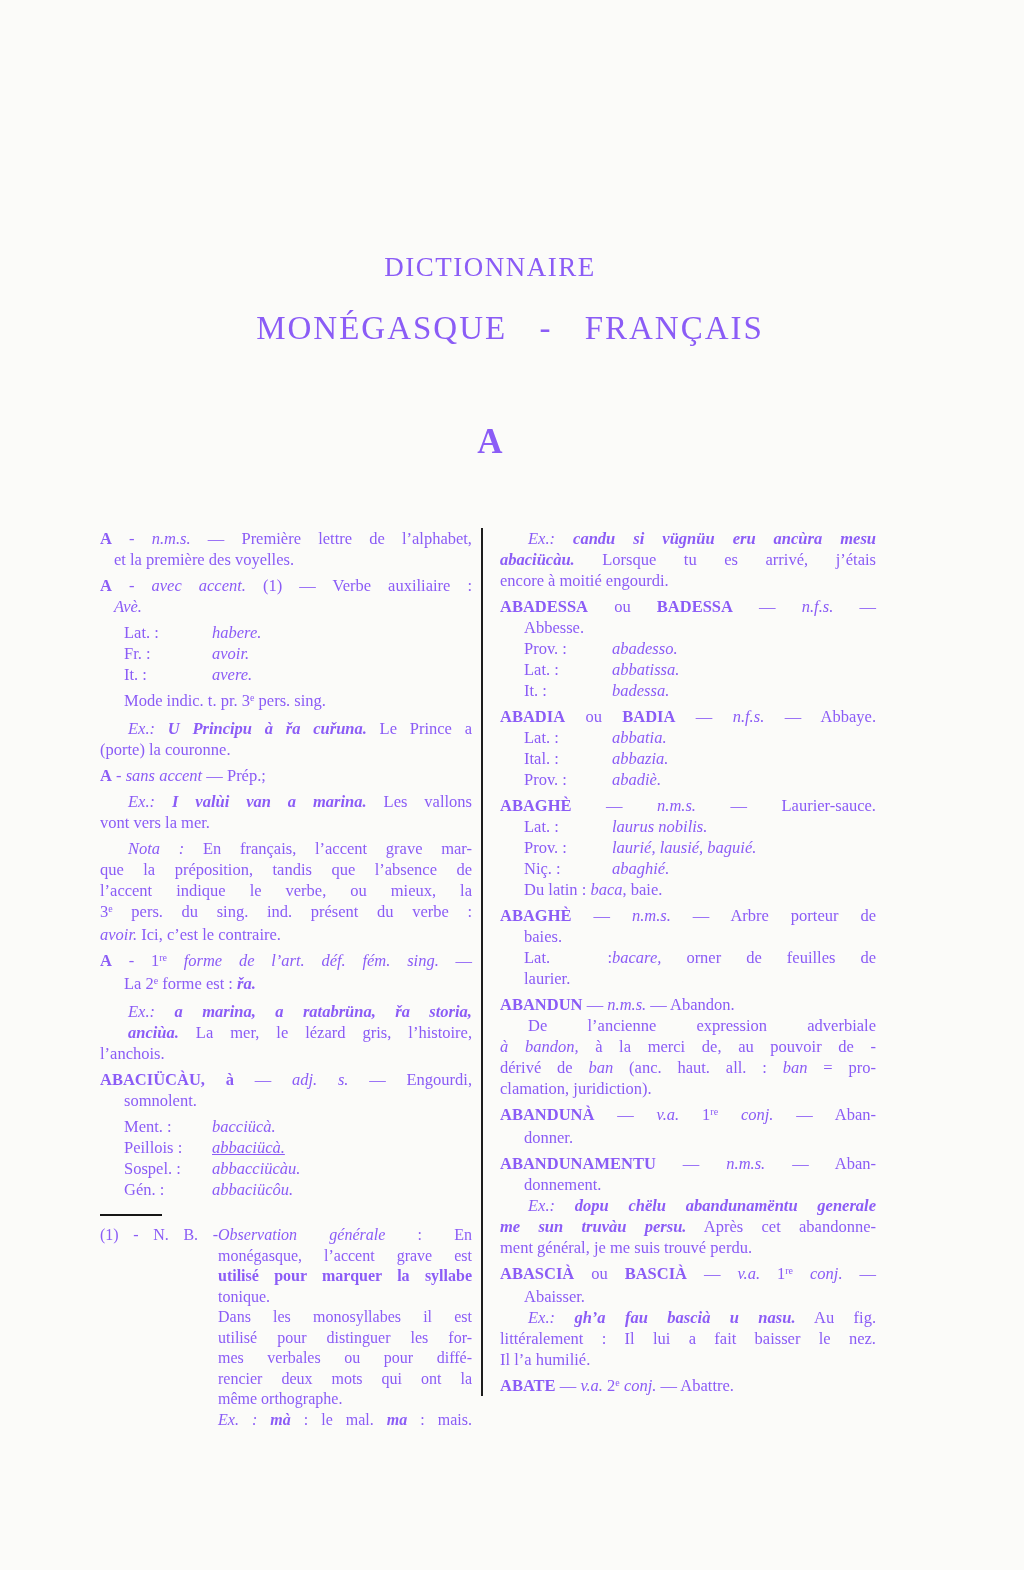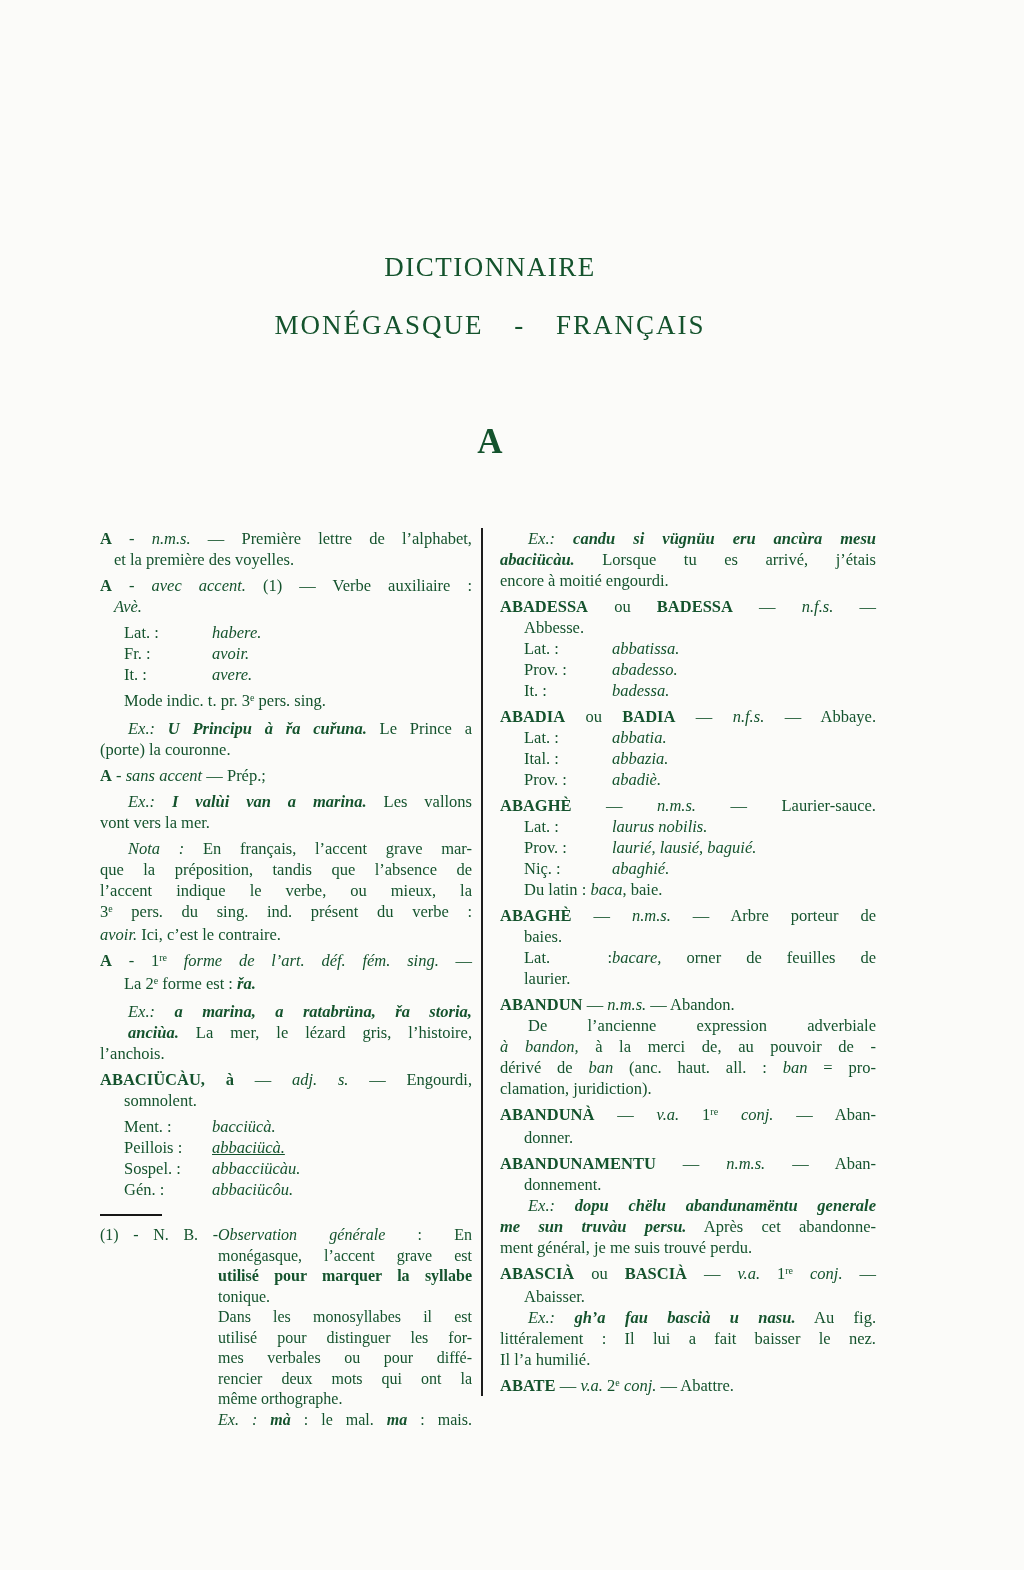--- a/index.html
+++ b/index.html
@@ -1,32 +1,32 @@
 <!DOCTYPE html>
 <html><head>
 <meta charset="utf-8">
 <style>
   html,body { margin:0; padding:0; }
   .page {
     position:relative;
     width:1024px; height:1570px;
     background:#fbfbf9;
-    color:#14532d;
+    color:#8b5cf6;
     font-family:"Liberation Serif", serif;
     overflow:hidden;
   }
   .title {
     position:absolute; top:252px; left:0; width:980px;
     text-align:center;
     font-size:27px; letter-spacing:1.5px;
   }
   .subtitle {
     position:absolute; top:310px; left:0; width:980px;
     text-align:center;
-    font-size:27px; letter-spacing:2px; word-spacing:22px;
+    font-size:33px; letter-spacing:2px; word-spacing:22px;padding-left:20px;
   }
   .letter {
     position:absolute; top:422px; left:0; width:980px;
     text-align:center;
     font-size:35px; font-weight:bold;
   }
   .cols {
     position:absolute; top:528px; left:100px; width:776px;
     display:flex; align-items:flex-start;
   }
@@ -99,22 +99,22 @@
         <div class="ln fn" style="padding-left: 118px;"><span>même orthographe.</span></div>
         <div class="ln fn j" style="padding-left: 118px;"><span class="i">Ex. :</span><span> </span><span class="b i">mà</span><span> : le mal. </span><span class="b i">ma</span><span> : mais.</span></div>
       </div>
     <div class="rule"></div>
     <div class="col right" id="right-col">
         <div class="ln j" style="padding-left: 28px;"><span class="i">Ex.:</span><span> </span><span class="b i">candu si vügnüu eru ancùra mesu</span></div>
         <div class="ln j"><span class="b i">abaciücàu.</span><span> Lorsque tu es arrivé, j’étais</span></div>
         <div class="ln"><span>encore à moitié engourdi.</span></div>
         <div class="ln j gap"><span class="b">ABADESSA</span><span> ou </span><span class="b">BADESSA</span><span> — </span><span class="i">n.f.s.</span><span> —</span></div>
         <div class="ln" style="padding-left: 24px;"><span>Abbesse.</span></div>
+        <div class="ln" style="padding-left: 24px;"><span class="tab" style="width: 88px;">Prov. :</span><span class="i">abadesso.</span></div>
         <div class="ln" style="padding-left: 24px;"><span class="tab" style="width: 88px;">Lat. :</span><span class="i">abbatissa.</span></div>
-        <div class="ln" style="padding-left: 24px;"><span class="tab" style="width: 88px;">Prov. :</span><span class="i">abadesso.</span></div>
         <div class="ln" style="padding-left: 24px;"><span class="tab" style="width: 88px;">It. :</span><span class="i">badessa.</span></div>
         <div class="ln j gap"><span class="b">ABADIA</span><span> ou </span><span class="b">BADIA</span><span> — </span><span class="i">n.f.s.</span><span> — Abbaye.</span></div>
         <div class="ln" style="padding-left: 24px;"><span class="tab" style="width: 88px;">Lat. :</span><span class="i">abbatia.</span></div>
         <div class="ln" style="padding-left: 24px;"><span class="tab" style="width: 88px;">Ital. :</span><span class="i">abbazia.</span></div>
         <div class="ln" style="padding-left: 24px;"><span class="tab" style="width: 88px;">Prov. :</span><span class="i">abadiè.</span></div>
         <div class="ln j gap"><span class="b">ABAGHÈ</span><span> — </span><span class="i">n.m.s.</span><span> — Laurier-sauce.</span></div>
         <div class="ln" style="padding-left: 24px;"><span class="tab" style="width: 88px;">Lat. :</span><span class="i">laurus nobilis.</span></div>
         <div class="ln" style="padding-left: 24px;"><span class="tab" style="width: 88px;">Prov. :</span><span class="i">laurié, lausié, baguié.</span></div>
         <div class="ln" style="padding-left: 24px;"><span class="tab" style="width: 88px;">Niç. :</span><span class="i">abaghié.</span></div>
         <div class="ln" style="padding-left: 24px;"><span>Du latin : </span><span class="i">baca</span><span>, baie.</span></div>

